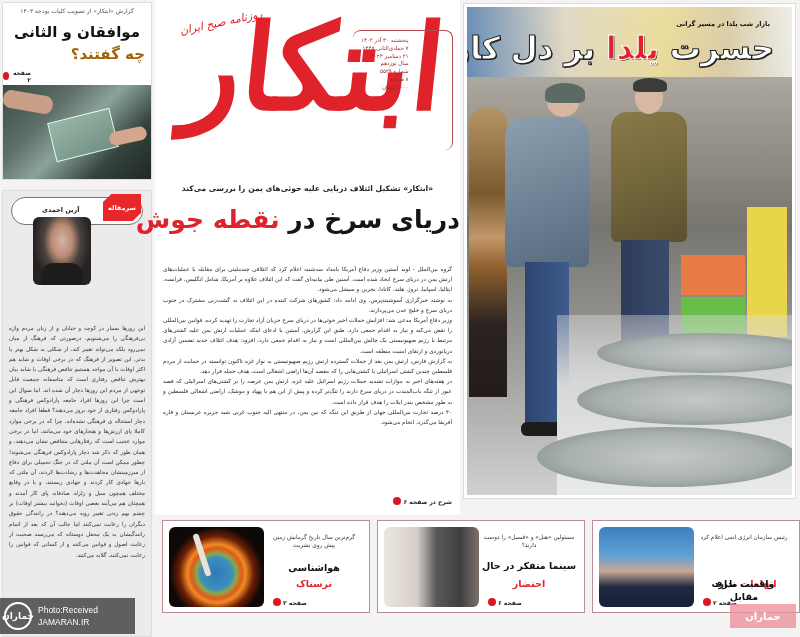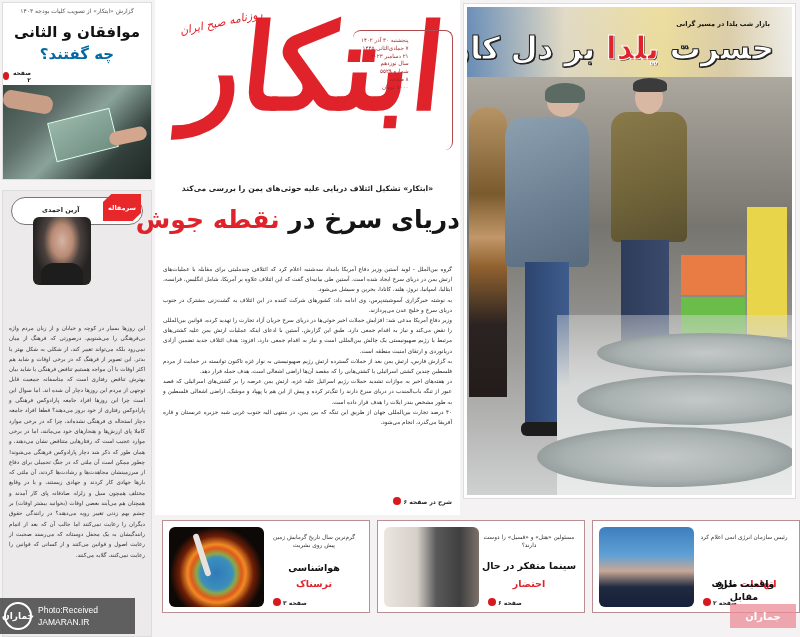--- a/index.html
+++ b/index.html
@@ -6,21 +6,21 @@
   html, body { width: 800px; height: 637px; overflow: hidden; background: #f1eeee; }
   body { font-family: "DejaVu Sans", sans-serif; color: #1a1a1a; position: relative; direction: rtl; }
 
   .page { position: absolute; left: 0; top: 0; width: 800px; height: 637px; background: #f4f2f2; }
 
   
   .left-col { position: absolute; left: 0; top: 0; width: 155px; height: 637px; }
   .budget-box { position: absolute; left: 2px; top: 2px; width: 150px; height: 178px; background: #fff; border: 1px solid #ddd; overflow: hidden; }
   .budget-kicker { position: absolute; top: 4px; left: 4px; right: 4px; font-size: 6px; color: #555; text-align: center; white-space: nowrap; }
   .budget-title { position: absolute; top: 20px; left: 6px; right: 6px; font-size: 15px; font-weight: bold; text-align: center; color: #111; line-height: 18px; }
-  .budget-title2 { position: absolute; top: 42px; left: 6px; right: 6px; font-size: 15px; font-weight: bold; text-align: center; color: #0369a1; line-height: 18px; }
+  .budget-title2 { position: absolute; top: 42px; left: 6px; right: 6px; font-size: 15px; font-weight: bold; color: #a16207; line-height: 18px; }
   .page-ref { display: inline-flex; align-items: center; gap: 2px; font-size: 6px; font-weight: bold; color: #222; }
   .page-dot { width: 8px; height: 8px; border-radius: 50%; background: #d71920; display: inline-block; color: #fff; font-size: 5px; text-align: center; line-height: 8px; }
   .budget-pref { position: absolute; top: 66px; right: 120px; }
   .budget-img { position: absolute; left: 0; top: 82px; width: 148px; height: 96px; background: linear-gradient(135deg, #3a4a46 0%, #5d6d67 30%, #8aa39a 50%, #34413d 75%, #1f2725 100%); }
   .budget-book { position: absolute; left: 48px; top: 30px; width: 64px; height: 40px; background: linear-gradient(160deg, #9ab7a9, #6f8f82); transform: rotate(-14deg); border: 1px solid #dfe; }
   .budget-hand1 { position: absolute; left: 0; top: 8px; width: 50px; height: 18px; background: #c99e86; border-radius: 8px; transform: rotate(10deg); }
   .budget-hand2 { position: absolute; right: 4px; top: 44px; width: 38px; height: 14px; background: #d3a78e; border-radius: 7px; transform: rotate(-12deg); }
 
   .column-box { position: absolute; left: 2px; top: 190px; width: 150px; height: 447px; background: #eceaea; border: 1px solid #ddd; overflow: hidden; }
   .col-header { position: absolute; top: 6px; left: 8px; width: 132px; height: 28px; border: 1px solid #777; border-radius: 14px; background: #fff; }

